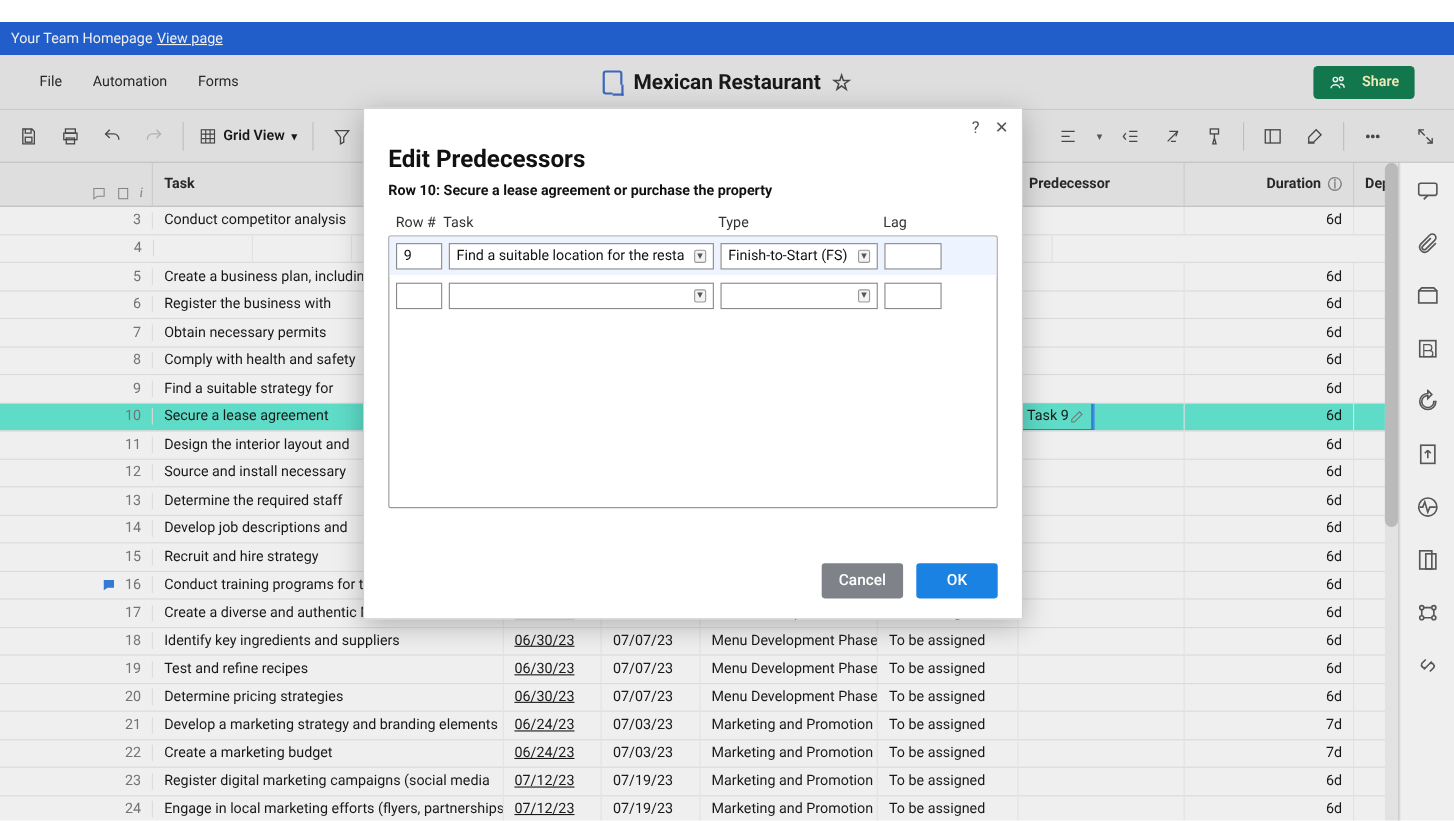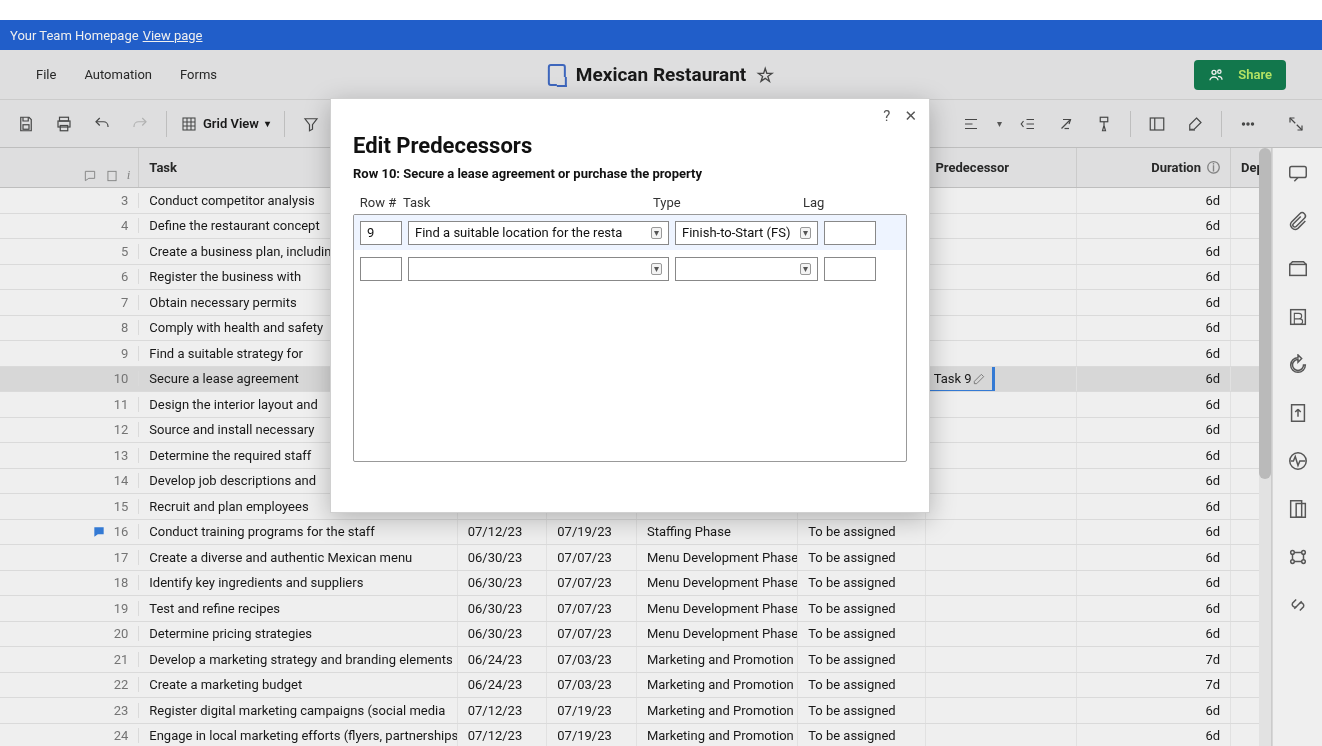--- a/index.html
+++ b/index.html
@@ -10,21 +10,21 @@
   .banner { height: 30px; background: #1a5ed5; color: #fff; display: flex; align-items: center; padding: 0 10px; font-size: 13px; }
   .banner a { color: #fff; text-decoration: underline; margin-left: 4px; }
 
   
   .menubar { height: 50px; background: #ecedee; display: flex; align-items: center; padding: 0 36px; gap: 28px; position: relative; border-bottom: 1px solid #d7d7d7; }
   .menubar .menu-item { color: #222; cursor: pointer; }
   .title-wrap { position: absolute; left: 50%; transform: translateX(-50%); display: flex; align-items: center; gap: 10px; font-weight: 700; font-size: 19px; }
   .title-icon { width: 18px; height: 22px; border: 2px solid #3a67c7; border-radius: 3px; position: relative; }
   .title-icon::after { content:""; position:absolute; right:-3px; bottom:-3px; width:8px; height:8px; border-right:2px solid #3a67c7; border-bottom:2px solid #3a67c7; background:#ecedee; }
   .star { font-size: 20px; color: #444; cursor: pointer; }
-  .share-btn { margin-left: auto; background: #0a7a4a; color: #bef264; border-radius: 4px; height: 30px; padding: 0 14px; display: flex; align-items: center; gap: 14px; font-weight:600; cursor:pointer; }
+  .share-btn { margin-left: auto; background: #0a7a4a; color: #fef9c3; border-radius: 4px; height: 30px; padding: 0 14px; display: flex; align-items: center; gap: 14px; font-weight:600; cursor:pointer; }
 
   
   .toolbar { height: 48px; background: #ecedee; display: flex; align-items: center; padding: 14px 14px; gap: 14px; border-bottom: 1px solid #c9c9c9; }
   .tb-sep { width:1px; height:26px; background:#c9c9c9; }
   .tb-btn { width:24px; height:24px; display:flex; align-items:center; justify-content:center; cursor:pointer; color:#444; }
   .tb-btn svg { width:18px; height:18px; stroke:#444; fill:none; stroke-width:1.6; }
   .tb-btn.light svg { stroke:#bbb; }
   .gridview { display:flex; align-items:center; gap:6px; cursor:pointer; font-weight:600; }
   .gridview svg { width:16px; height:16px; stroke:#444; fill:none; stroke-width:1.6; }
   .spacer { flex: 1; }
@@ -36,31 +36,31 @@
   .rail { width: 50px; background:#fff; border-left:1px solid #e5e5e5; display:flex; flex-direction:column; align-items:center; padding-top:14px; gap:26px; }
   .rail .ricon { width:22px; height:22px; color:#555; cursor:pointer; }
   .rail svg { width:22px; height:22px; stroke:#555; fill:none; stroke-width:1.6; }
 
   
   .hdr { display:flex; height:40px; background:#ecedee; border-bottom:1px solid #c9c9c9; font-weight:700; color:#222; }
   .col-num { width:140px; border-right:1px solid #d7d7d7; display:flex; align-items:flex-end; justify-content:flex-end; gap:8px; padding:4px 8px; color:#888; font-weight:400; }
   .col-num svg{width:14px;height:14px;stroke:#888;fill:none;stroke-width:1.6;}
   .col-num .i{font-style:italic;font-family:Georgia,serif;}
   .hcell { display:flex; align-items:center; padding:0 10px; border-right:1px solid #d7d7d7; }
-  .c-task { width:320px; } .c-date1{width:90px;} .c-date2{width:90px;} .c-phase{width:162px;} .c-assign{width:128px;} .c-pred{width:152px;} .c-dur{width:155px;justify-content:flex-end;} .c-dep{width:40px;}
+  .c-task { width:320px; } .c-date1{width:90px;text-decoration:underline;} .c-date2{width:90px;} .c-phase{width:162px;} .c-assign{width:128px;} .c-pred{width:152px;} .c-dur{width:155px;justify-content:flex-end;} .c-dep{width:40px;}
   .hcell .info{margin-left:6px;color:#888;}
 
   
   .rows { position:absolute; inset:40px 0 16px 0; overflow:hidden; }
   .row { display:flex; height:25.5px; border-bottom:1px solid #e8e8e8; align-items:center; }
   .row:nth-child(odd){}
   .rn { width:140px; text-align:right; padding-right:10px; color:#777; border-right:1px solid #e8e8e8; position:relative; display:flex; align-items:center; justify-content:flex-end; gap:8px; }
   .cell { padding:0 10px; border-right:1px solid #f0f0f0; overflow:hidden; white-space:nowrap; text-overflow:ellipsis; height:100%; display:flex; align-items:center; }
   .cell.c-dur{justify-content:flex-end;}
-  .row.sel { background:#e5e5e5; }
+  .row.sel { background:#5eead4; }
   .pred-cell { border:2px solid #2f7de1; outline:1px solid #2f7de1; display:flex; align-items:flex-end; justify-content:space-between; padding:4px 6px; }
   .pred-cell svg{width:14px;height:14px;stroke:#777;fill:none;stroke-width:1.6;}
 
   
   .hscroll{position:absolute;left:110px;right:20px;bottom:2px;height:12px;background:#f1f1f1;border-radius:6px;}
   .hscroll .thumb{position:absolute;left:0;width:48%;top:0;bottom:0;background:#c4c4c4;border-radius:6px;}
   
   .vscroll{position:absolute;right:0;top:0;bottom:16px;width:12px;background:#f1f1f1;}
   .vscroll .thumb{position:absolute;top:0;height:55%;left:0;right:0;background:#c4c4c4;border-radius:6px;}
 
@@ -70,21 +70,21 @@
   .dlg-head{display:flex;justify-content:flex-end;gap:14px;padding:8px 12px;}
   .dlg-head span{cursor:pointer;color:#555;font-size:15px;}
   .dlg-title{font-size:22px;font-weight:700;padding:0 22px 8px;}
   .dlg-sub{font-weight:700;padding:0 22px 14px;font-size:13px;}
   .pred-hdr{display:flex;padding:0 22px 4px;gap:0;font-size:13px;color:#333;}
   .ph-row{width:50px;text-align:center;} .ph-task{width:250px;} .ph-type{width:150px;} .ph-lag{width:60px;}
   .pred-grid{margin:0 22px 50px;border:1px solid #999;border-radius:2px;height:248px;overflow:hidden;font-size:13px;}
   .pg-row{display:flex;border-bottom:1px solid #fff;height:36px;align-items:center;padding:6px;gap:6px;}
   .pg-row.first{background:#eef4ff;}
   .pg-in{height:24px;border:1px solid #888;background:#fff;display:flex;align-items:center;padding:0 6px;justify-content:space-between;}
-  .pg-in.num{width:42px;} .pg-in.task{width:261px;} .pg-in.type{width:143px;} .pg-in.lag{width:52px;}
+  .pg-in.num{width:42px;} .pg-in.task{width:241px;} .pg-in.type{width:143px;} .pg-in.lag{width:52px;}
   .pg-in .dd{color:#555;font-size:10px;border:1px solid #999;border-radius:2px;padding:0 2px;line-height:1;background:#f3f3f3;}
   .dlg-actions{display:flex;justify-content:flex-end;gap:12px;padding:0 22px 18px;}
   .btn{height:32px;min-width:74px;border-radius:3px;display:flex;align-items:center;justify-content:center;cursor:pointer;font-weight:500;font-size:14px;}
   .btn-cancel{background:#7f8389;color:#fff;}
   .btn-ok{background:#1a82e2;color:#fff;}
 
 </style>
 </head>
 <body>
 
@@ -255,21 +255,20 @@
             <div class="cell c-phase"></div>
             <div class="cell c-assign"></div>
             <div class="cell c-pred" style=""></div>
             <div class="cell c-dur">6d</div>
             <div class="cell c-dep"></div>
           </div>
           <div class="row">
             <div class="rn">
               <span>4</span>
             </div>
-            <div class="cell c-task">Define the restaurant concept</div>
             <div class="cell c-date1"></div>
             <div class="cell c-date2"></div>
             <div class="cell c-phase"></div>
             <div class="cell c-assign"></div>
             <div class="cell c-pred" style=""></div>
             <div class="cell c-dur">6d</div>
             <div class="cell c-dep"></div>
           </div>
           <div class="row">
             <div class="rn">
@@ -405,21 +404,21 @@
             <div class="cell c-phase"></div>
             <div class="cell c-assign"></div>
             <div class="cell c-pred" style=""></div>
             <div class="cell c-dur">6d</div>
             <div class="cell c-dep"></div>
           </div>
           <div class="row">
             <div class="rn">
               <span>15</span>
             </div>
-            <div class="cell c-task">Recruit and plan employees</div>
+            <div class="cell c-task">Recruit and hire strategy</div>
             <div class="cell c-date1"></div>
             <div class="cell c-date2"></div>
             <div class="cell c-phase"></div>
             <div class="cell c-assign"></div>
             <div class="cell c-pred" style=""></div>
             <div class="cell c-dur">6d</div>
             <div class="cell c-dep"></div>
           </div>
           <div class="row">
             <div class="rn">
@@ -633,15 +632,23 @@
             <span></span>
             <span class="dd">▾</span>
           </div>
         <div class="pg-in type">
             <span></span>
             <span class="dd">▾</span>
           </div>
         <div class="pg-in lag"></div>
       </div>
     </div>
+    <div class="dlg-actions">
+      <div class="btn btn-cancel">
+          <span>Cancel</span>
+        </div>
+      <div class="btn btn-ok">
+          <span>OK</span>
+        </div>
+    </div>
   </div>
 
 </div>
 
 </body></html>

